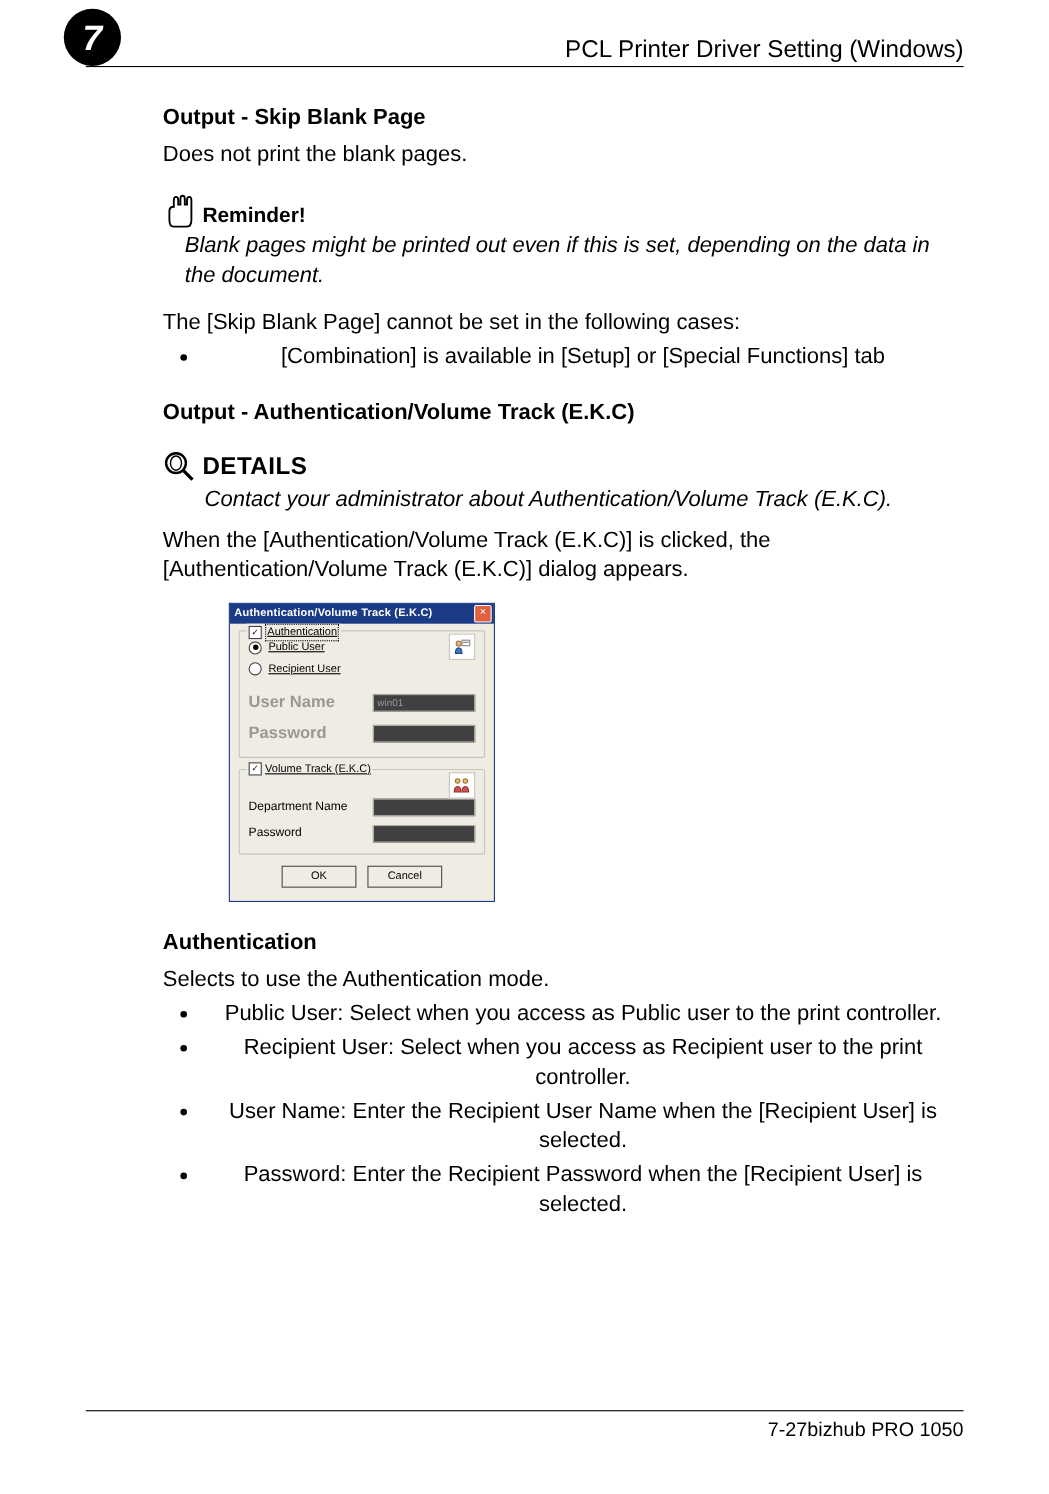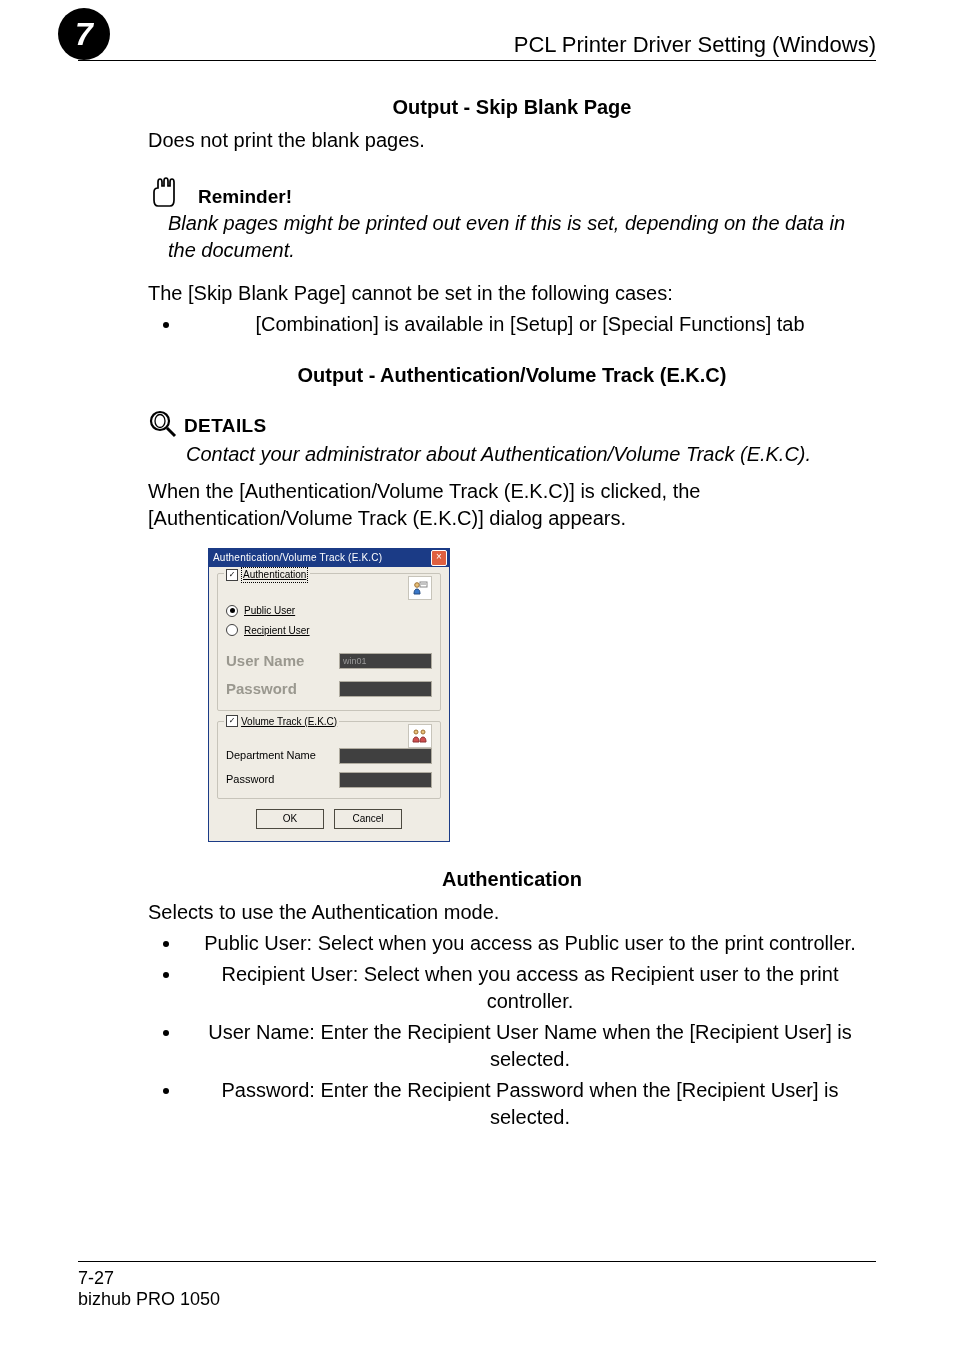--- a/index.html
+++ b/index.html
@@ -55,32 +55,31 @@
   .content {
     margin-left: 70px;
     margin-right: 0;
     font-size: 20px;
     line-height: 1.35;
   }
   .h-section {
     font-weight: bold;
     font-size: 20px;
     margin-top: 24px;
-    text-align: center;
   }
   .para {
     margin-top: 6px;
   }
   .note-block {
     margin-top: 22px;
   }
   .note-label-row {
     display: flex;
     align-items: flex-end;
-    gap: 18px;
+    gap: 4px;
   }
   .hand-icon-svg {
     width: 32px; height: 34px;
   }
   .note-label {
     font-weight: bold;
     font-size: 19px;
   }
   .note-body {
     margin-left: 20px;
@@ -91,21 +90,21 @@
     padding-left: 34px;
     text-align: center;
   }
   .bullets li {
     margin-top: 4px;
     padding-left: 2px;
   }
   .details-block { margin-top: 20px; }
   .details-row { display:flex; align-items:flex-end; gap:6px; }
   .mag-icon-svg { width:30px; height:30px; }
-  .details-label { font-weight:bold; font-size:19px; letter-spacing:0.4px; }
+  .details-label { font-weight:bold; font-size:22px; letter-spacing:0.4px; }
   .details-body { margin-left:38px; font-style:italic; margin-top:2px; }
 
   
   .dialog {
     width: 240px;
     margin: 16px 0 18px 60px;
     border: 1.5px solid #1b3b86;
     background: #efece4;
     font-family: Tahoma, Arial, sans-serif;
     font-size: 10px;
@@ -114,21 +113,21 @@
   }
   .dlg-titlebar {
     height:18px;
     background: linear-gradient(to bottom,#2b5fd0,#1b3b86);
     background: #1b3b86;
     display:flex;
     align-items:center;
     justify-content:space-between;
     padding:0 2px 0 4px;
   }
-  .dlg-title { color:#fff; font-weight:normal; font-size:10px; letter-spacing:0.2px;}
+  .dlg-title { color:#fff; font-weight:bold; font-size:10px; letter-spacing:0.2px;}
   .dlg-close {
     width:14px; height:14px; background:#e06040; border:1px solid #fff;
     color:#fff; font-size:10px; line-height:12px; text-align:center;
     border-radius:2px;
   }
   .dlg-body { padding:6px 8px 8px 8px; }
   .dlg-group {
     border:1px solid #c7c4ba;
     border-radius:2px;
     padding:8px 8px 10px 8px;
@@ -159,21 +158,21 @@
     width:66px;height:18px;border:1px solid #4d4a40;background:#efece4;font-size:10px;display:flex;align-items:center;justify-content:center;
   }
 
   
   .footer {
     position:absolute;
     left:78px; right:78px;
     bottom:48px;
   }
   .footer-line{border-top:1px solid #000;margin-bottom:6px;}
-  .footer-row{display:flex;justify-content:space-between;font-size:18px;flex-direction:column;}
+  .footer-row{display:flex;justify-content:flex-end;font-size:18px;}
 </style>
 </head>
 <body>
 
 <div class="page">
 
   <div class="topbar">
     <div class="chapter-tab">7</div>
     <div class="chapter-title">PCL Printer Driver Setting (Windows)</div>
     <div class="top-line"></div>
@@ -227,21 +226,21 @@
             <span class="dlg-label-underline">Authentication</span>
           </div>
           <div class="dlg-iconbox">
             <svg viewBox="0 0 18 18">
                 <circle cx="6" cy="6" r="2.3" fill="#e6c07a" stroke="#a07030"></circle>
                 <path d="M3 15 Q3 10 6 10 Q9 10 9 15 Z" fill="#3a78c8" stroke="#244a80"></path>
                 <rect x="9" y="3" width="7" height="5" fill="#fff" stroke="#888"></rect>
                 <line x1="10" y1="5" x2="15" y2="5" stroke="#888"></line>
               </svg>
           </div>
-          <div class="dlg-row" style="margin-top:22px">
+          <div class="dlg-row" style="margin-top:0">
             <span class="dlg-radio">
                 <span class="dot"></span>
               </span>
             <span class="dlg-label-underline2">Public User</span>
           </div>
           <div class="dlg-row">
             <span class="dlg-radio"></span>
             <span class="dlg-label-underline2">Recipient User</span>
           </div>
           <div class="dlg-field-row" style="margin-top:14px">

